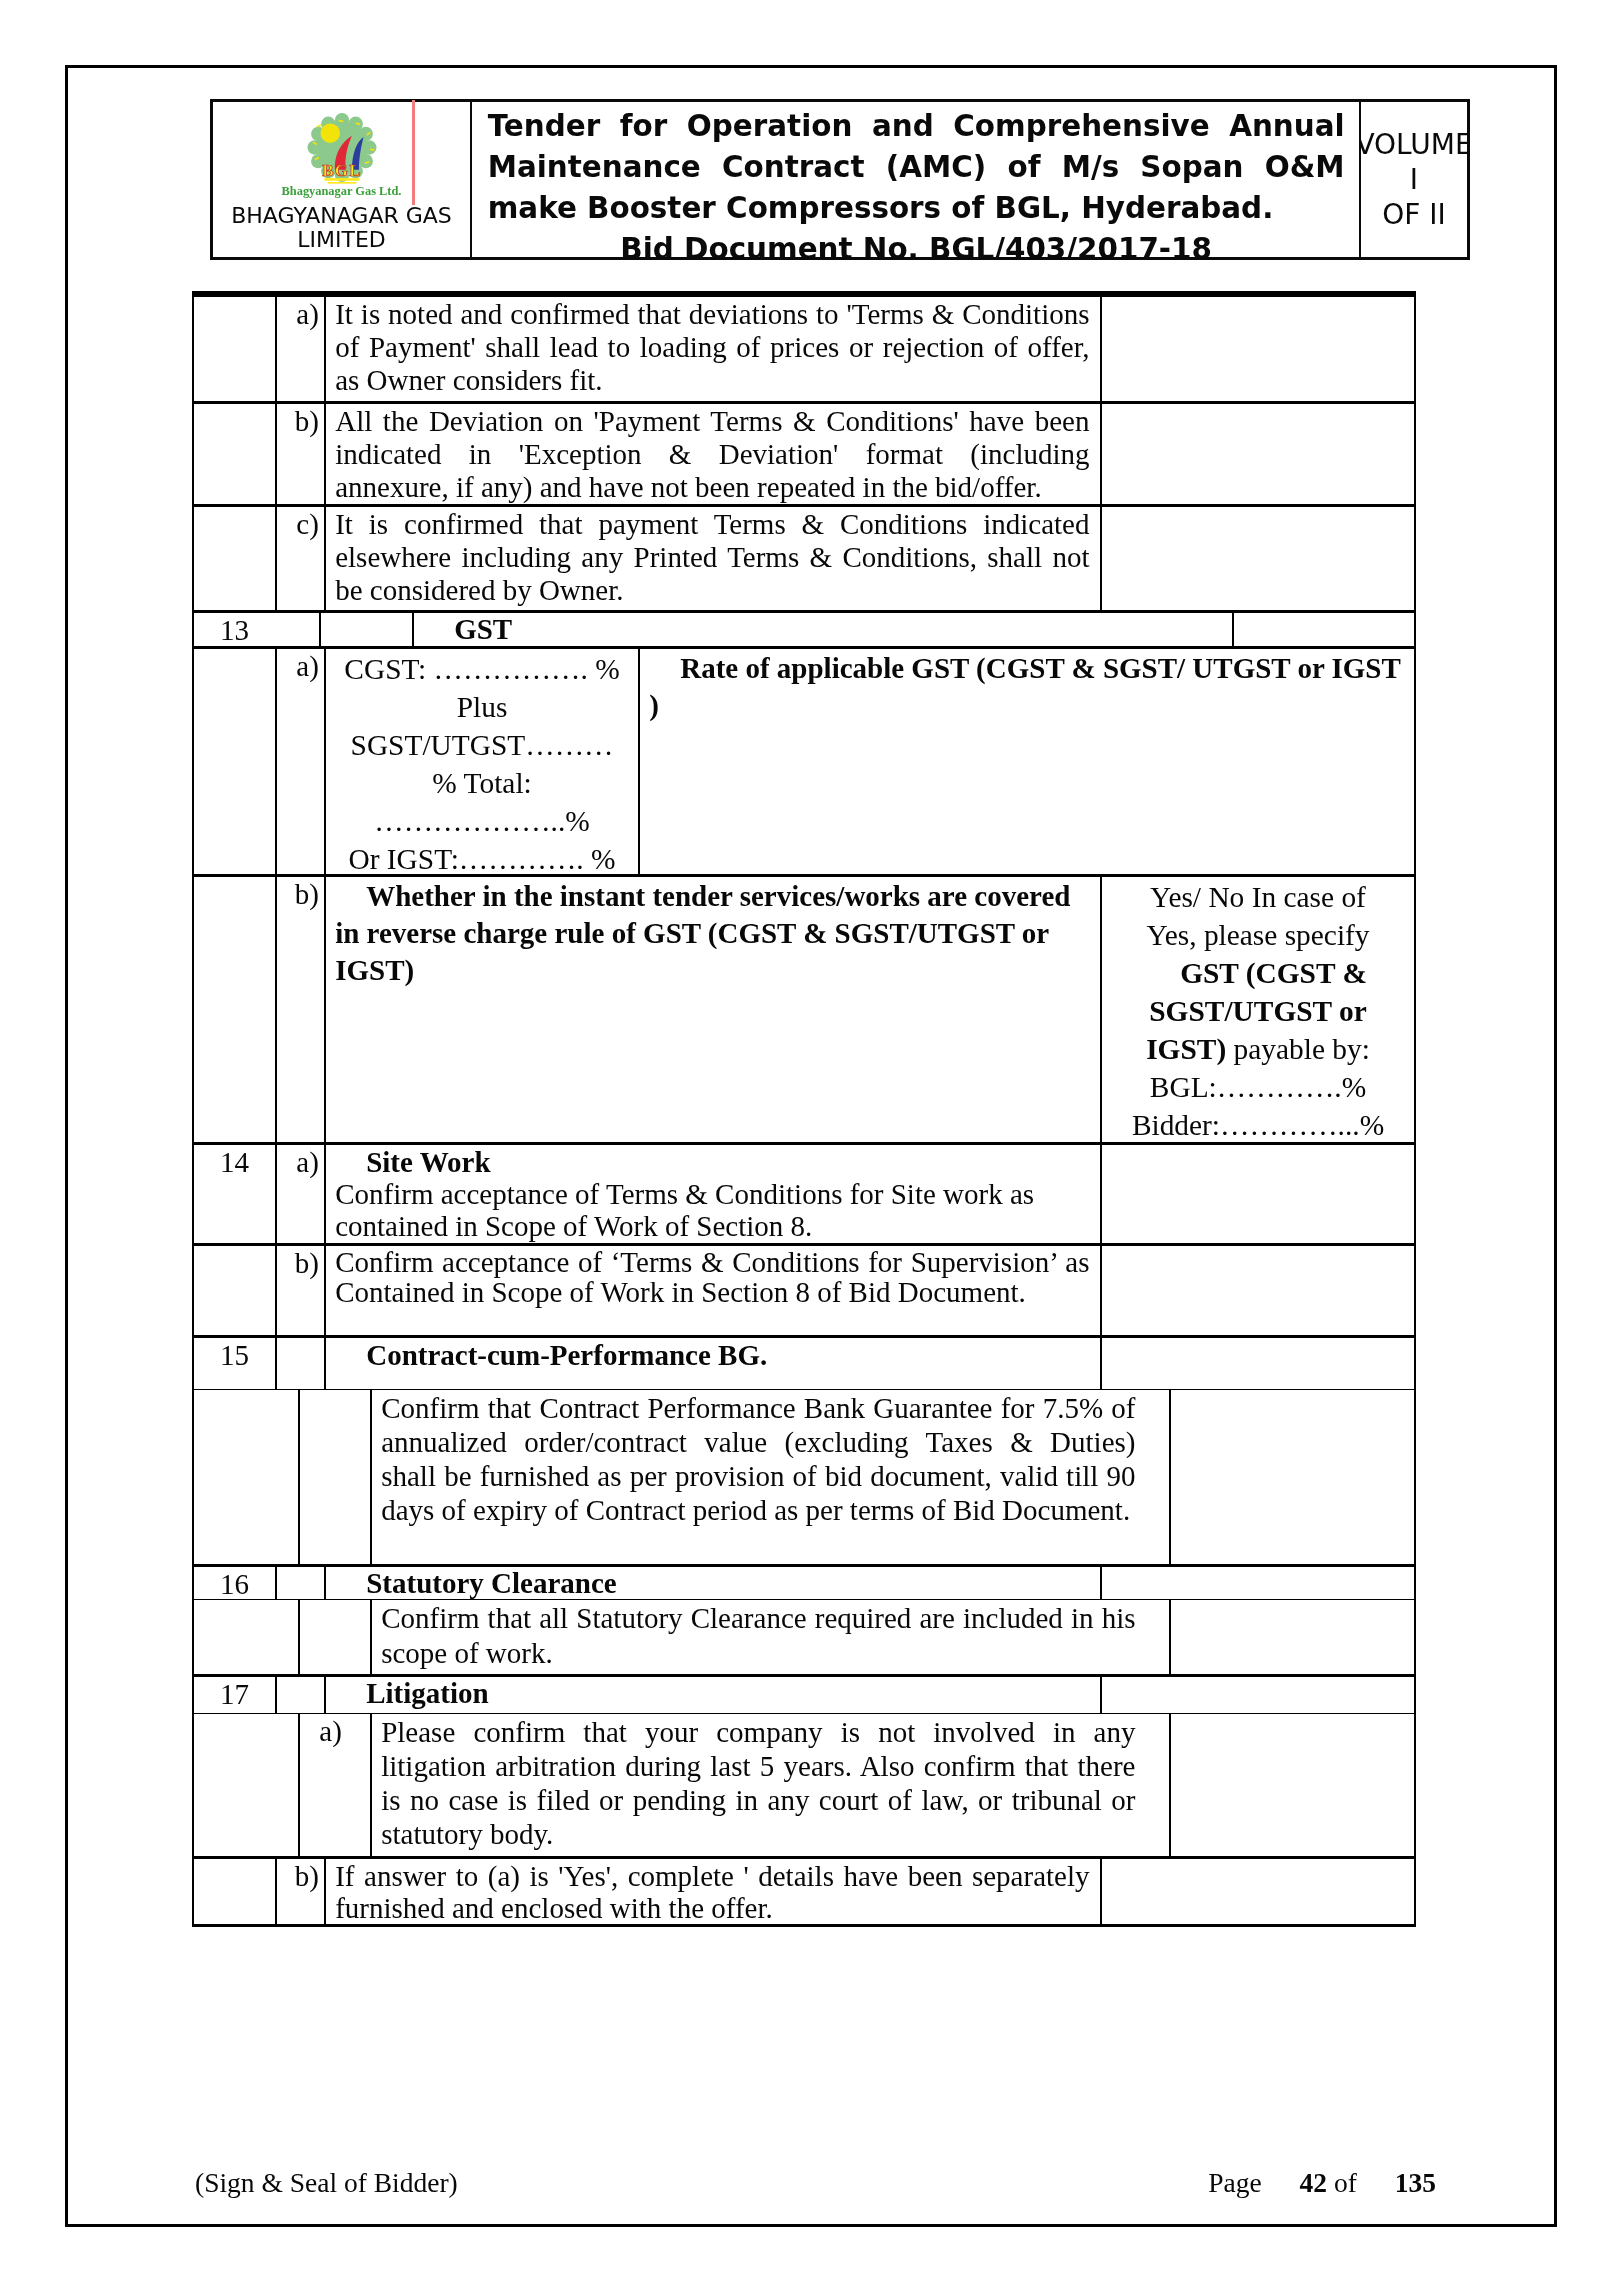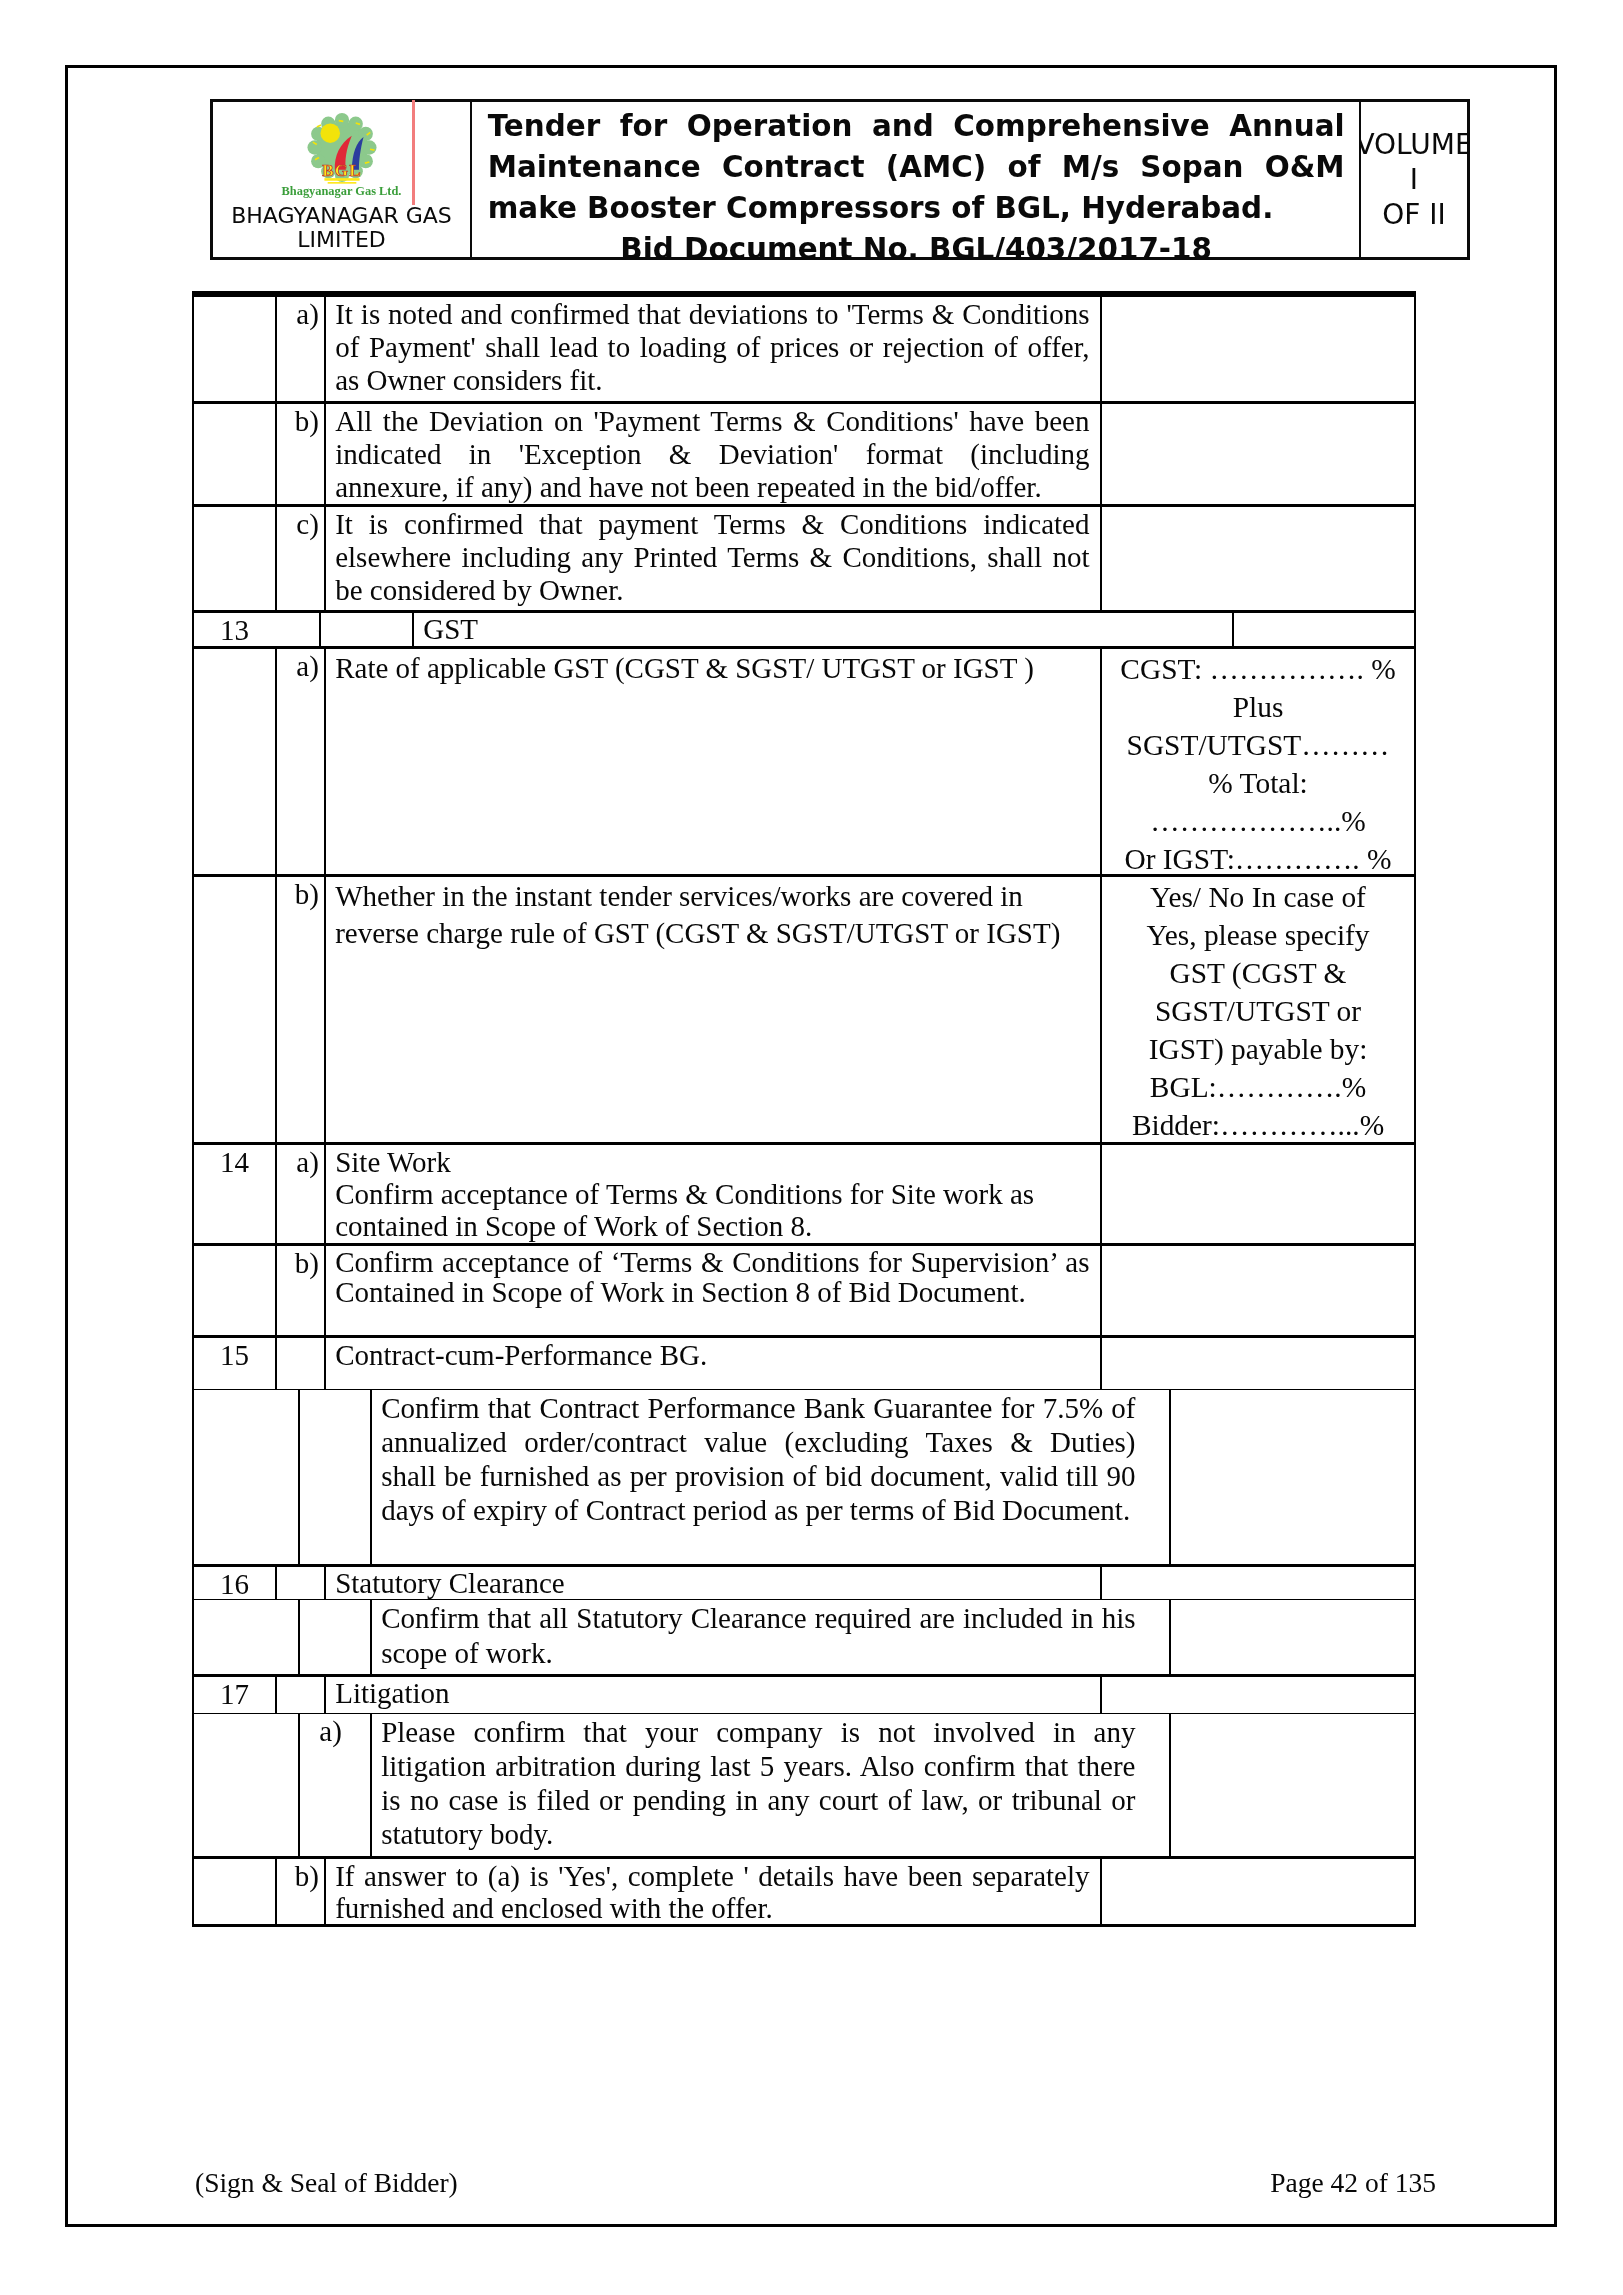--- a/index.html
+++ b/index.html
@@ -37,21 +37,21 @@
   .t-sl{width:81px;text-align:center;font-size:29px;line-height:33px;padding-top:1.3px;}
   .t-letter{width:49px;border-left:2px solid #000;text-align:right;
         font-size:29px;line-height:33px;padding:1.3px 5.2px 0 0;}
   .t-desc{width:776px;border-left:2px solid #000;font-size:29px;line-height:33px;
         padding:1.3px 10.5px 0 9.2px;}
   .t-conf{flex:1;border-left:2px solid #000;text-align:center;font-size:29.4px;
         line-height:38px;padding:1.3px 3.9px 0 3.9px;}
   #header-row .t-sl{font-weight:bold;font-size:29.4px;line-height:35px;padding-top:5.2px;}
   #header-row .t-desc{font-weight:bold;text-align:center;font-size:30px;padding-top:5.2px;}
   #header-row .t-conf{font-weight:bold;font-size:29.4px;line-height:34px;padding-top:5.2px;}
-  .bold{font-weight:normal;}
+  .bold{font-weight:bold;margin-left:31px;}
   
   #footer-sign{position:absolute;left:195px;top:2167px;font-size:27.5px;}
   #footer-page{position:absolute;right:187px;top:2167px;font-size:27.5px;white-space:pre;}
 </style>
 </head>
 <body>
 
 <div id="page">
   <div id="outer-border"></div>
 
@@ -129,27 +129,27 @@
         </div>
         <div class="t-row bt-thick" style="height: 36px; gap: 44px;">
           <div class="t-cell t-sl">13</div>
           <div class="t-cell t-letter"></div>
           <div class="t-cell t-desc" style="text-align: left; line-height: 30px;"><span class="bold">GST</span></div>
           <div class="t-cell t-conf"></div>
         </div>
         <div class="t-row bt-thick" style="height: 228px;">
           <div class="t-cell t-sl"></div>
           <div class="t-cell t-letter">a)</div>
-          <div class="t-cell t-desc" style="text-align: left; line-height: 37px;"><span class="bold">Rate of applicable GST (CGST &amp; SGST/ UTGST or IGST )</span></div>
           <div class="t-cell t-conf"><span>CGST: ……………. %
 Plus
 SGST/UTGST………
 % Total:
 ………………..%
 Or IGST:…………. %</span></div>
+          <div class="t-cell t-desc" style="text-align: left; line-height: 37px;"><span class="bold">Rate of applicable GST (CGST &amp; SGST/ UTGST or IGST )</span></div>
         </div>
         <div class="t-row bt-thick" style="height: 268px;">
           <div class="t-cell t-sl"></div>
           <div class="t-cell t-letter">b)</div>
           <div class="t-cell t-desc" style="text-align: left; line-height: 37px;"><span class="bold">Whether in the instant tender services/works are covered in reverse charge rule of GST (CGST &amp; SGST/UTGST or IGST)</span></div>
           <div class="t-cell t-conf"><span>Yes/ No In case of
 Yes, please specify
 </span><span class="bold">GST (CGST &amp;
 SGST/UTGST or
 IGST)</span><span> payable by:

